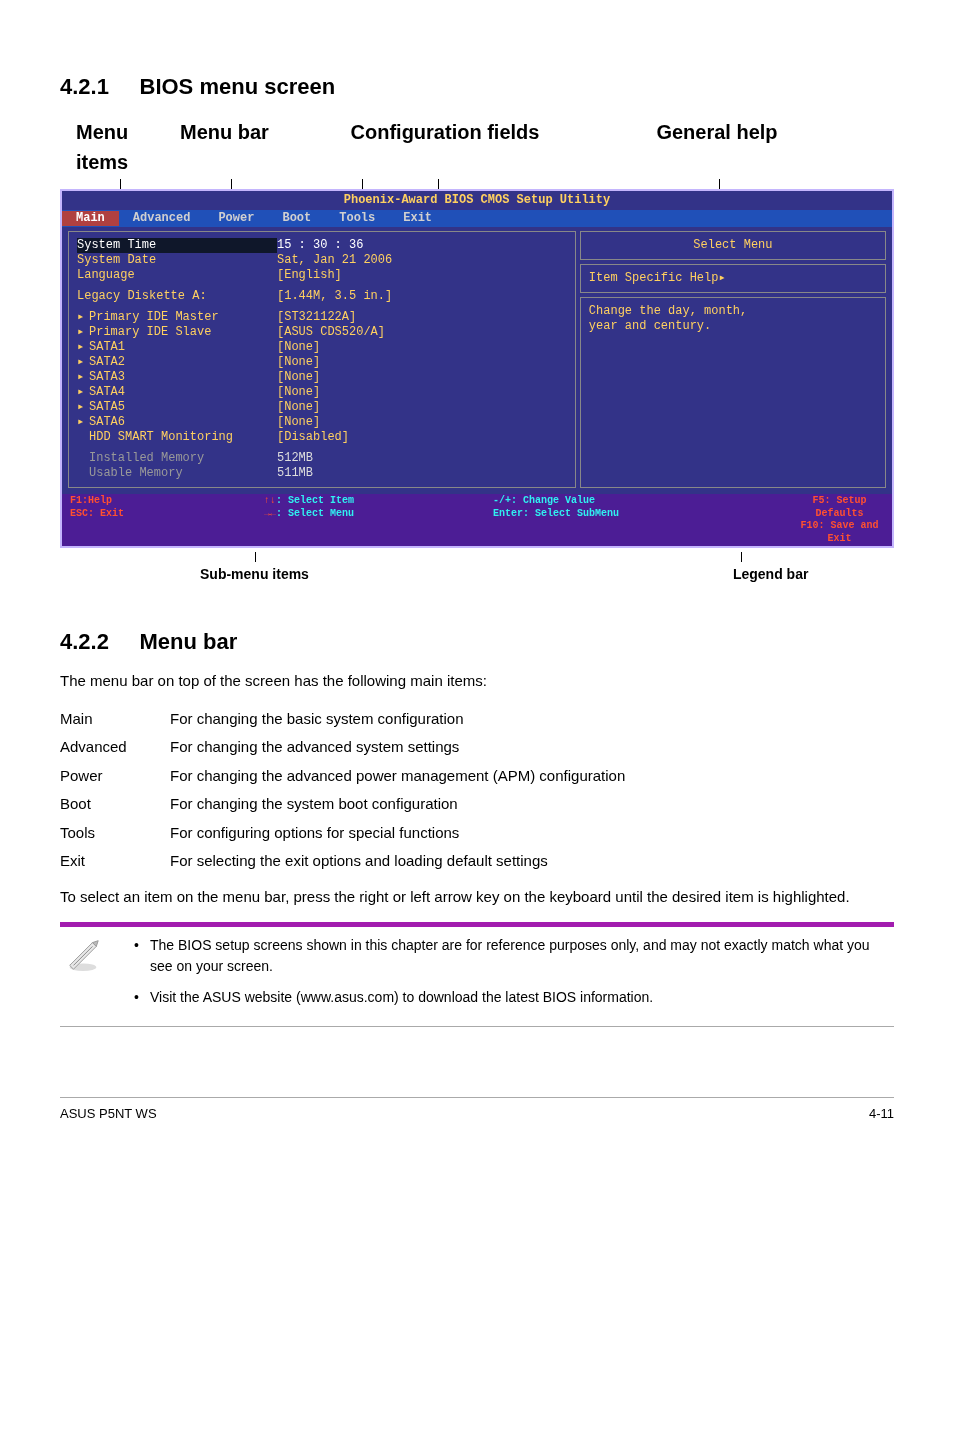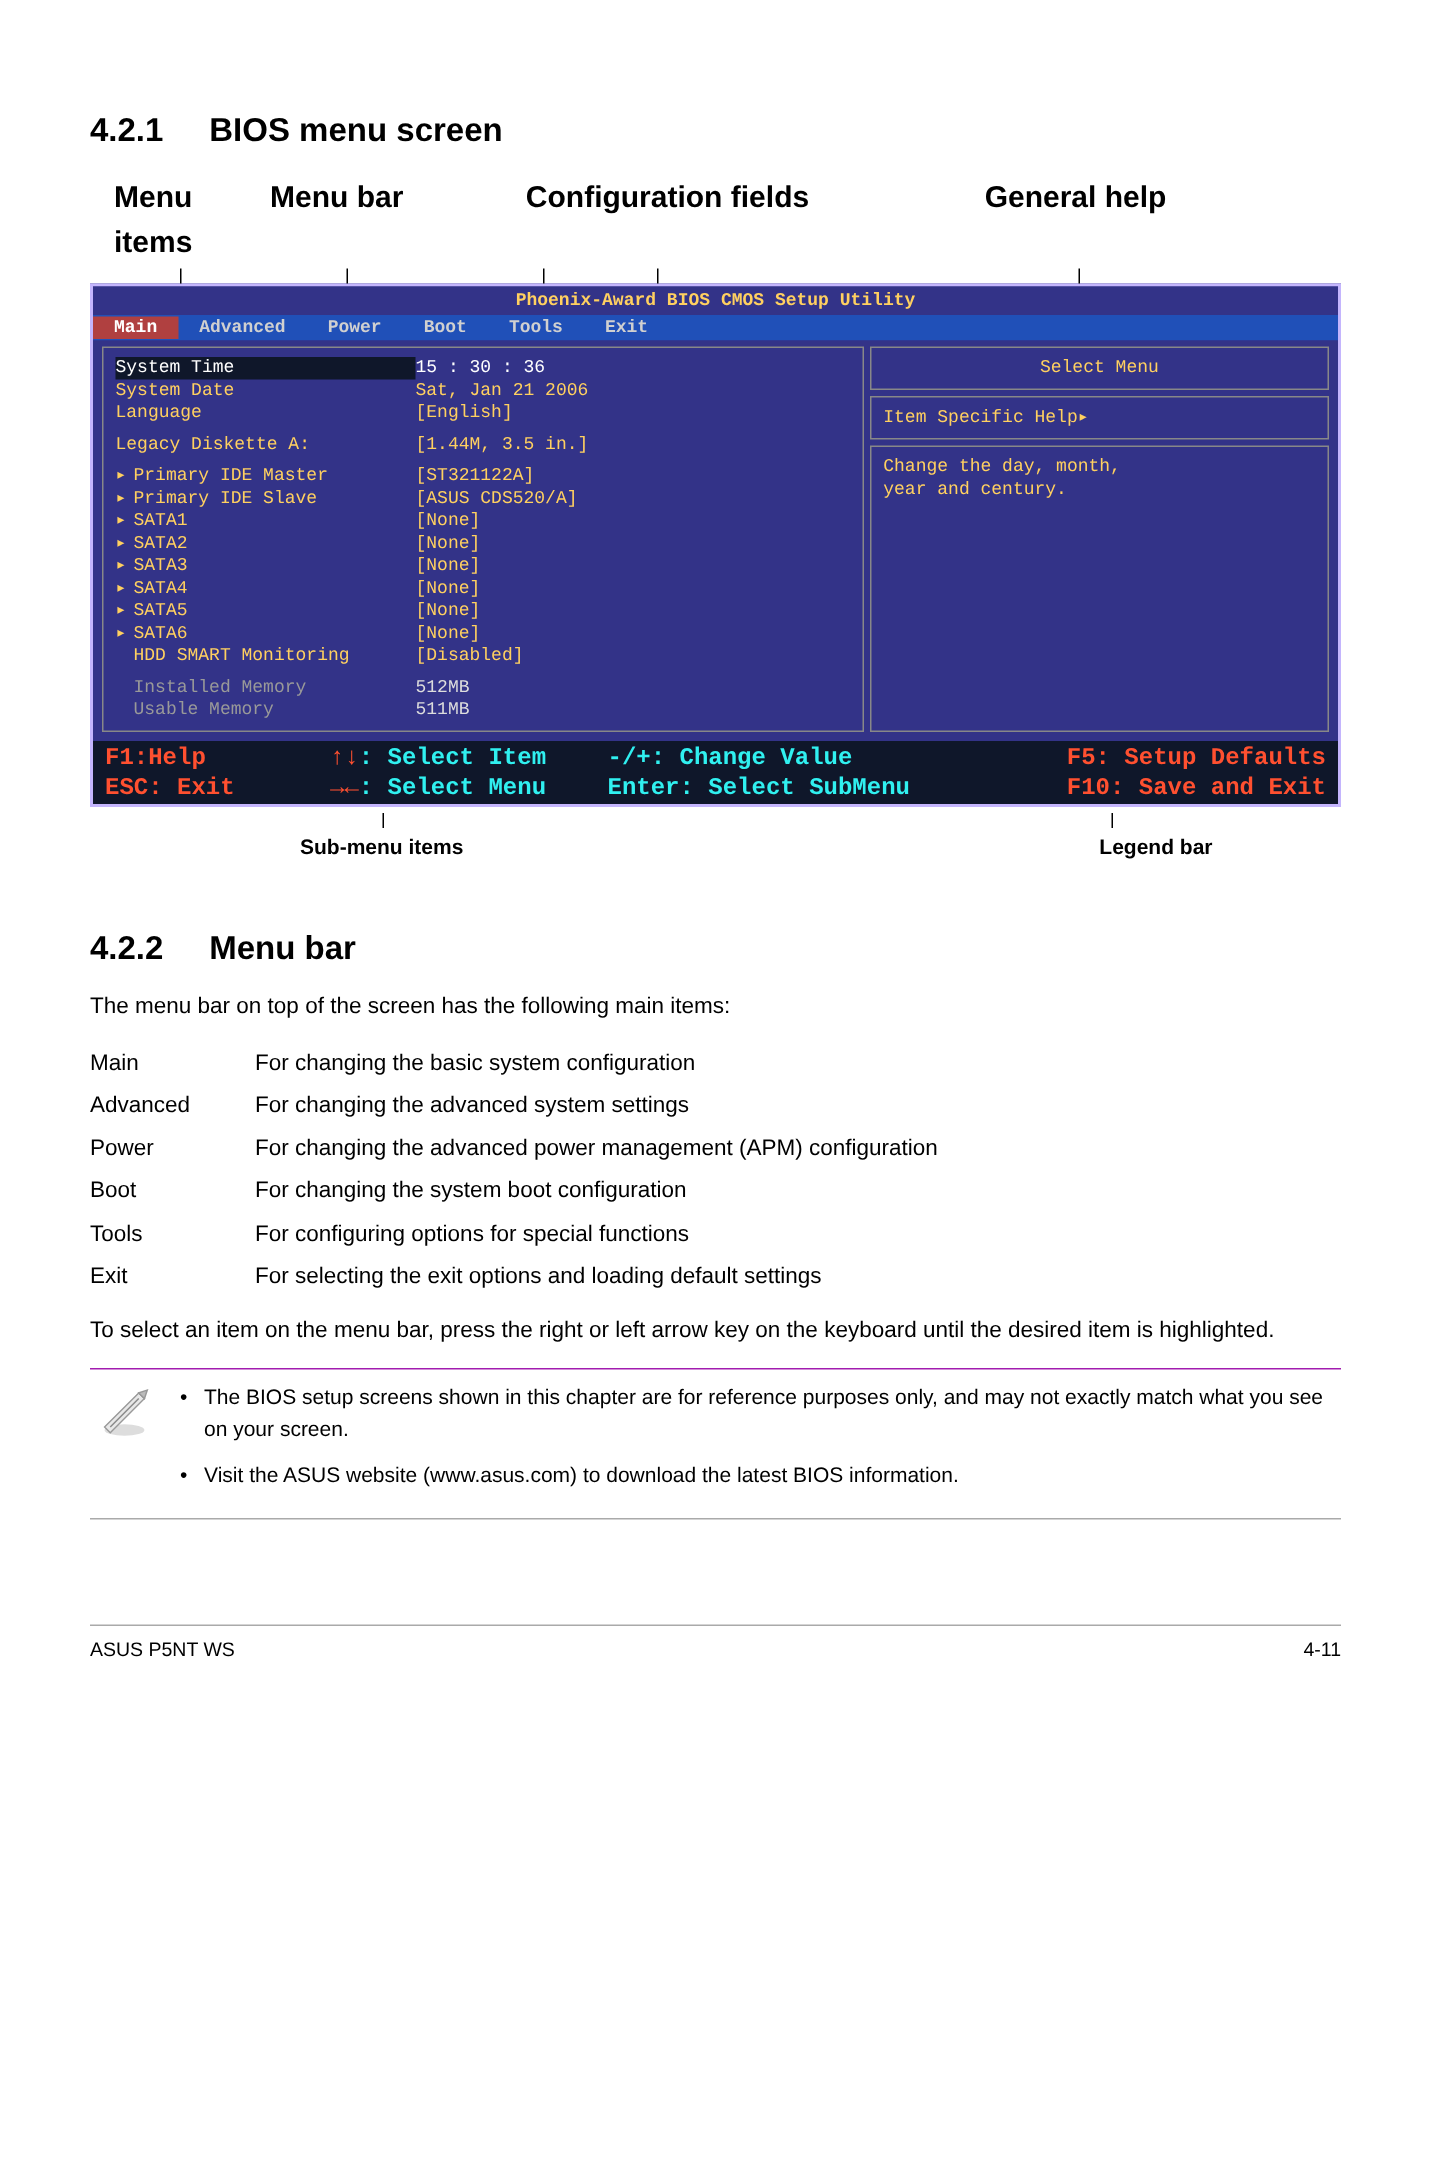--- a/index.html
+++ b/index.html
@@ -94,32 +94,33 @@
     .bios-right .panel.bot { flex: 1; color: #ffd060; }
     .row { display: flex; }
     .lbl { width: 200px; color: #ffd060; }
     .lbl.sel { color: #fff; background: #0f172a; }
     .val { color: #ffd060; }
     .val.sel { color: #fff; }
     .val.white { color: #dddddd; }
     .dim { color: #999; }
     .tri { display:inline-block; width:12px; color:#ffd060; }
     .bios-footer {
-      background: #0f172a;
+      background: #4c1d95;
       display: flex;
       font-weight: bold;
       padding: 1px 8px;
       font-family: "Courier New", monospace;
-      font-size: 16px;
+      font-size: 10px;
+      gap: 44px;
     }
     .bios-footer .col { }
     .bios-footer .c1 { width: 150px; }
     .bios-footer .c2 { width: 185px; }
     .bios-footer .c3 { width: 230px; }
-    .bios-footer .c4 { flex:1; text-align:right;margin-left:28px; }
+    .bios-footer .c4 { flex:1; text-align:center;margin-left:28px; }
     .cyan { color: #30f0f0; }
     .red  { color: #ff5030; }
 
     .below-row { display:flex; margin-top: 4px; }
     .below-row .bt { border-left:1px solid #000; height:10px; }
     .below-row .b1 { margin-left: 195px; }
     .below-row .b2 { margin-left: 485px; }
     .below-labels { display:flex; font-weight:bold; font-size:14px; margin-top:2px; }
     .below-labels .bl1 { margin-left: 140px; }
     .below-labels .bl2 { margin-left: 400px; padding-left: 24px; }
@@ -130,22 +131,22 @@
       margin-top: 40px;
       margin-bottom: 12px;
     }
     .para { margin-bottom: 12px; }
     table.defs { border-collapse: collapse; width: 100%; margin-bottom: 10px; }
     table.defs td { vertical-align: top; padding: 3px 0; }
     table.defs td.k { width: 110px; }
 
     .note-box {
       display: flex;
-      gap: 14px;
-      border-top: 1px solid #a21caf;
+      gap: 28px;
+      border-top: 5px solid #a21caf;
       border-bottom: 1px solid #aaa;
       padding: 8px 4px;
       margin-top: 14px;
       align-items: flex-start;
     }
     .note-box .icon { width: 38px; flex-shrink:0; }
     .note-box ul { list-style: none; }
     .note-box li { position: relative; padding-left: 20px; margin-bottom: 10px; font-size:14px; }
     .note-box li:before { content: "•"; position:absolute; left:4px; }
 

